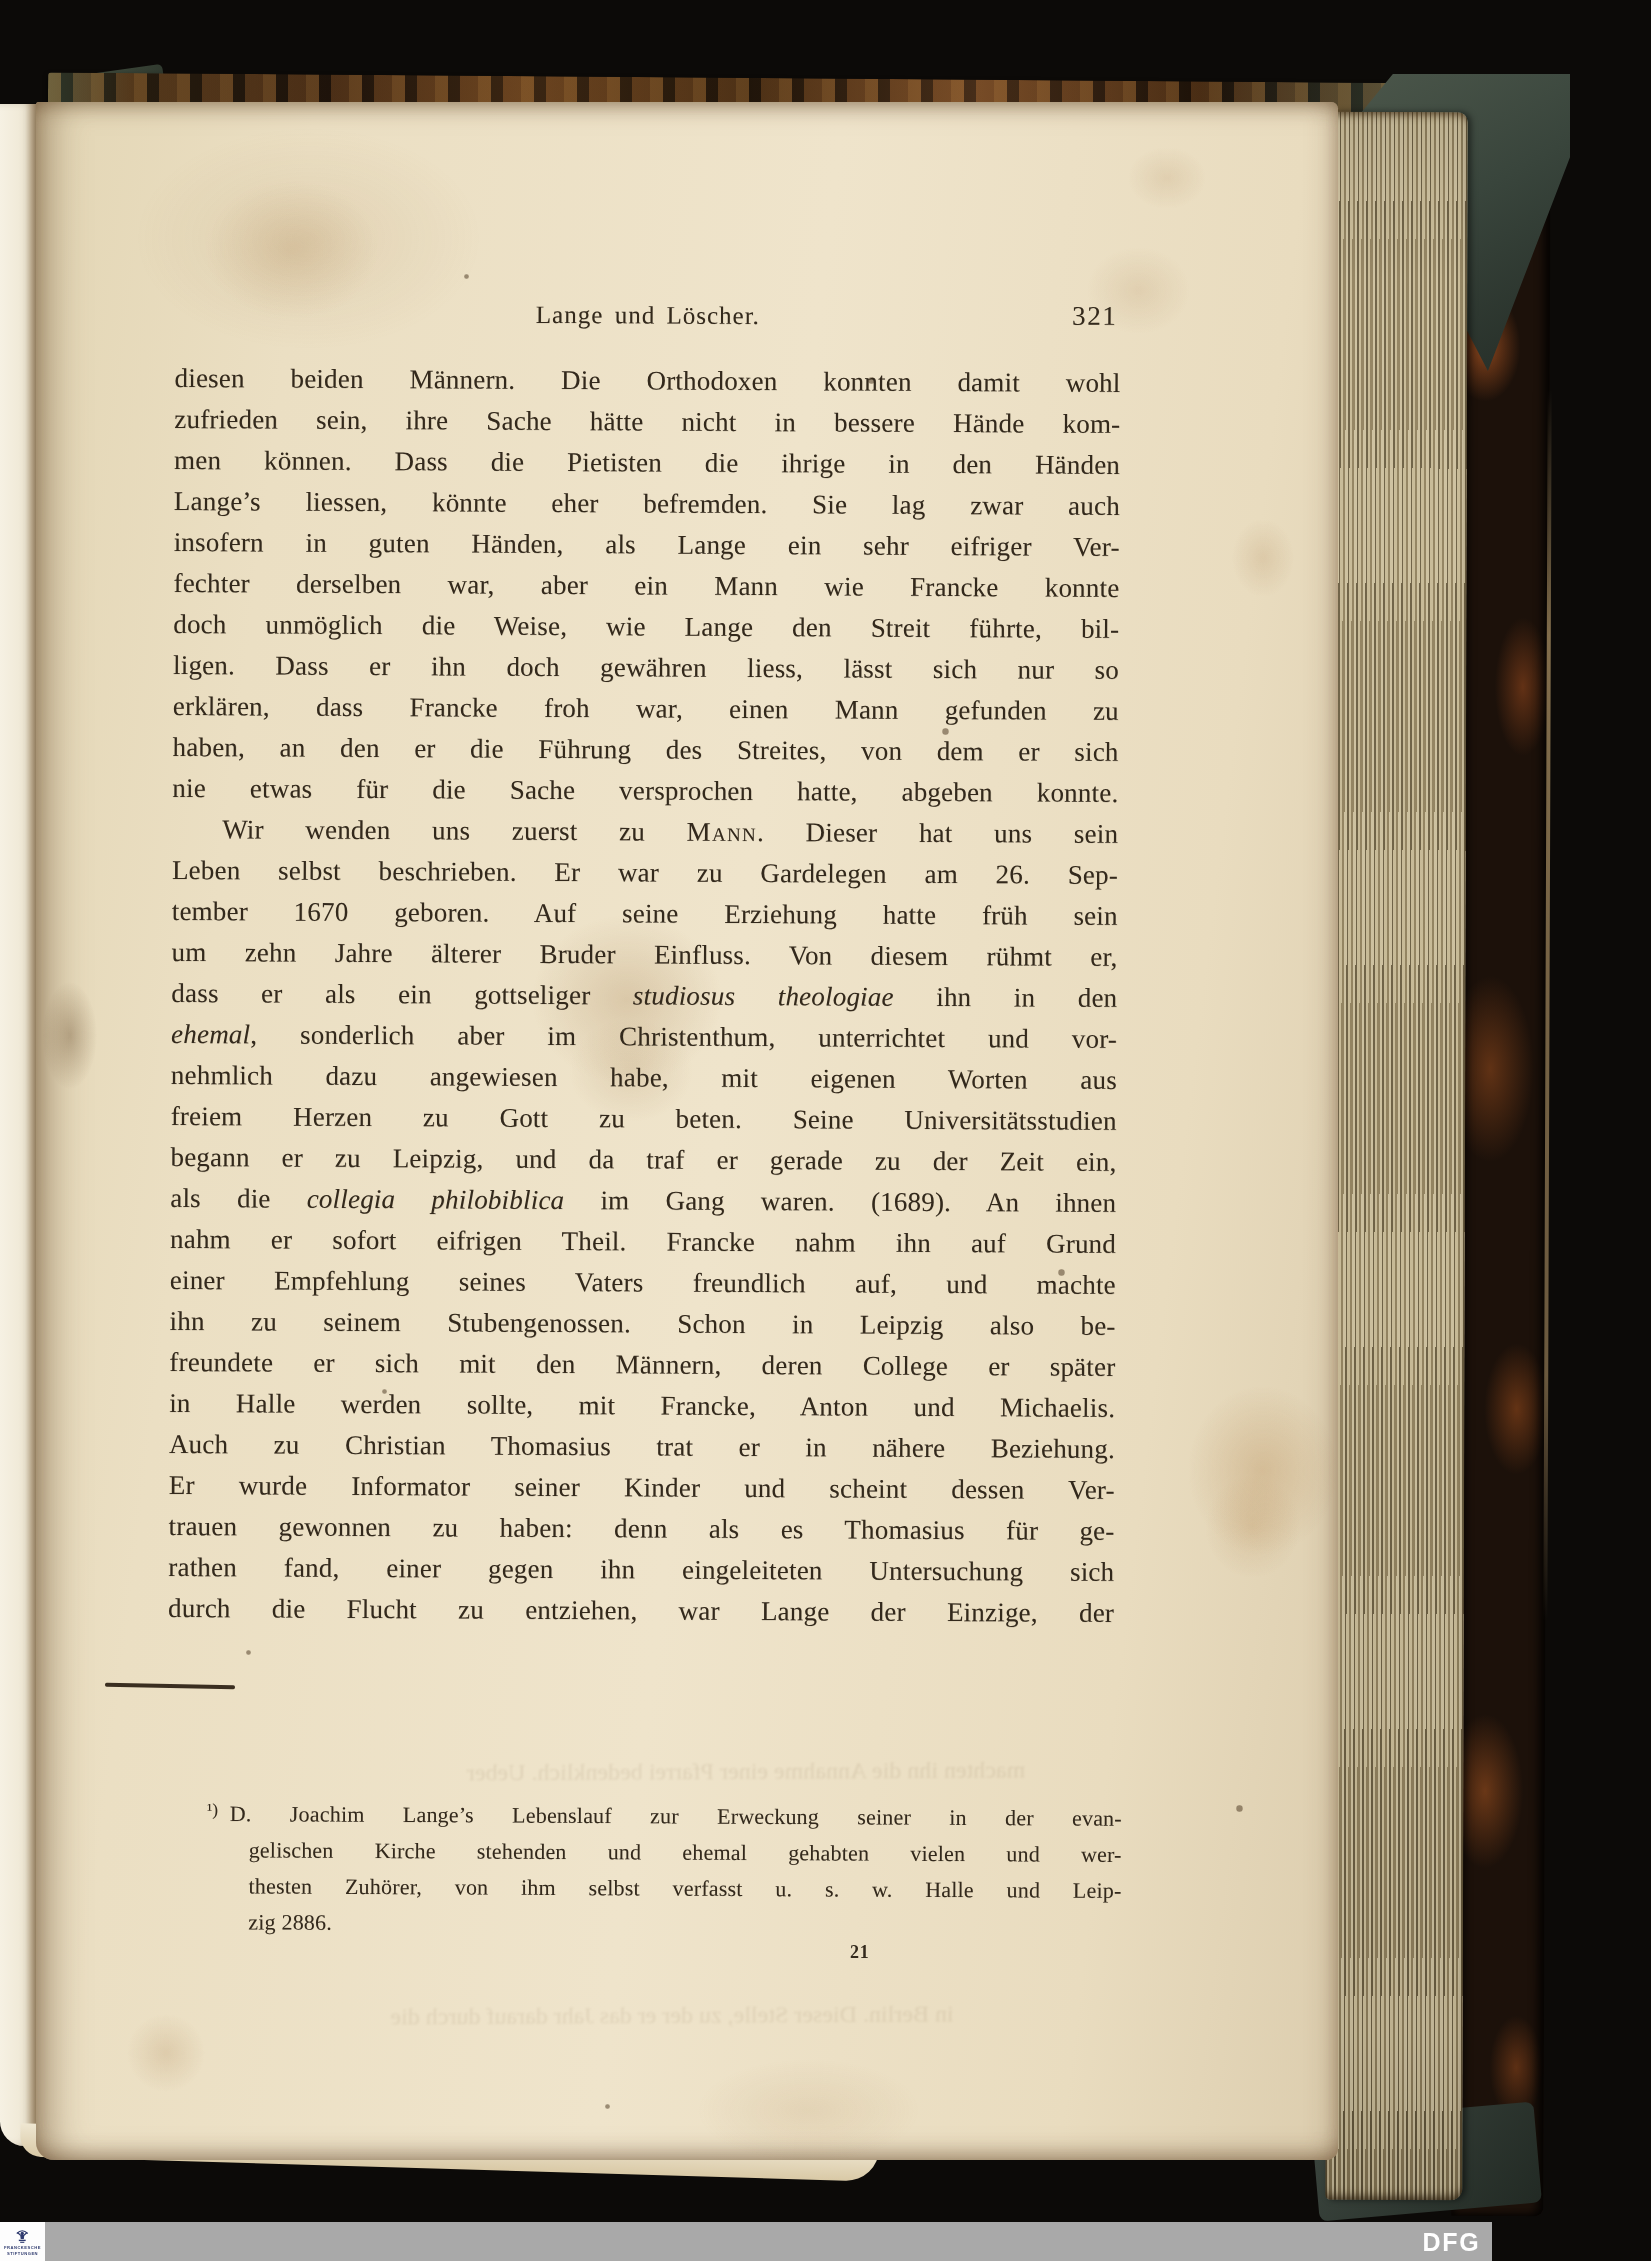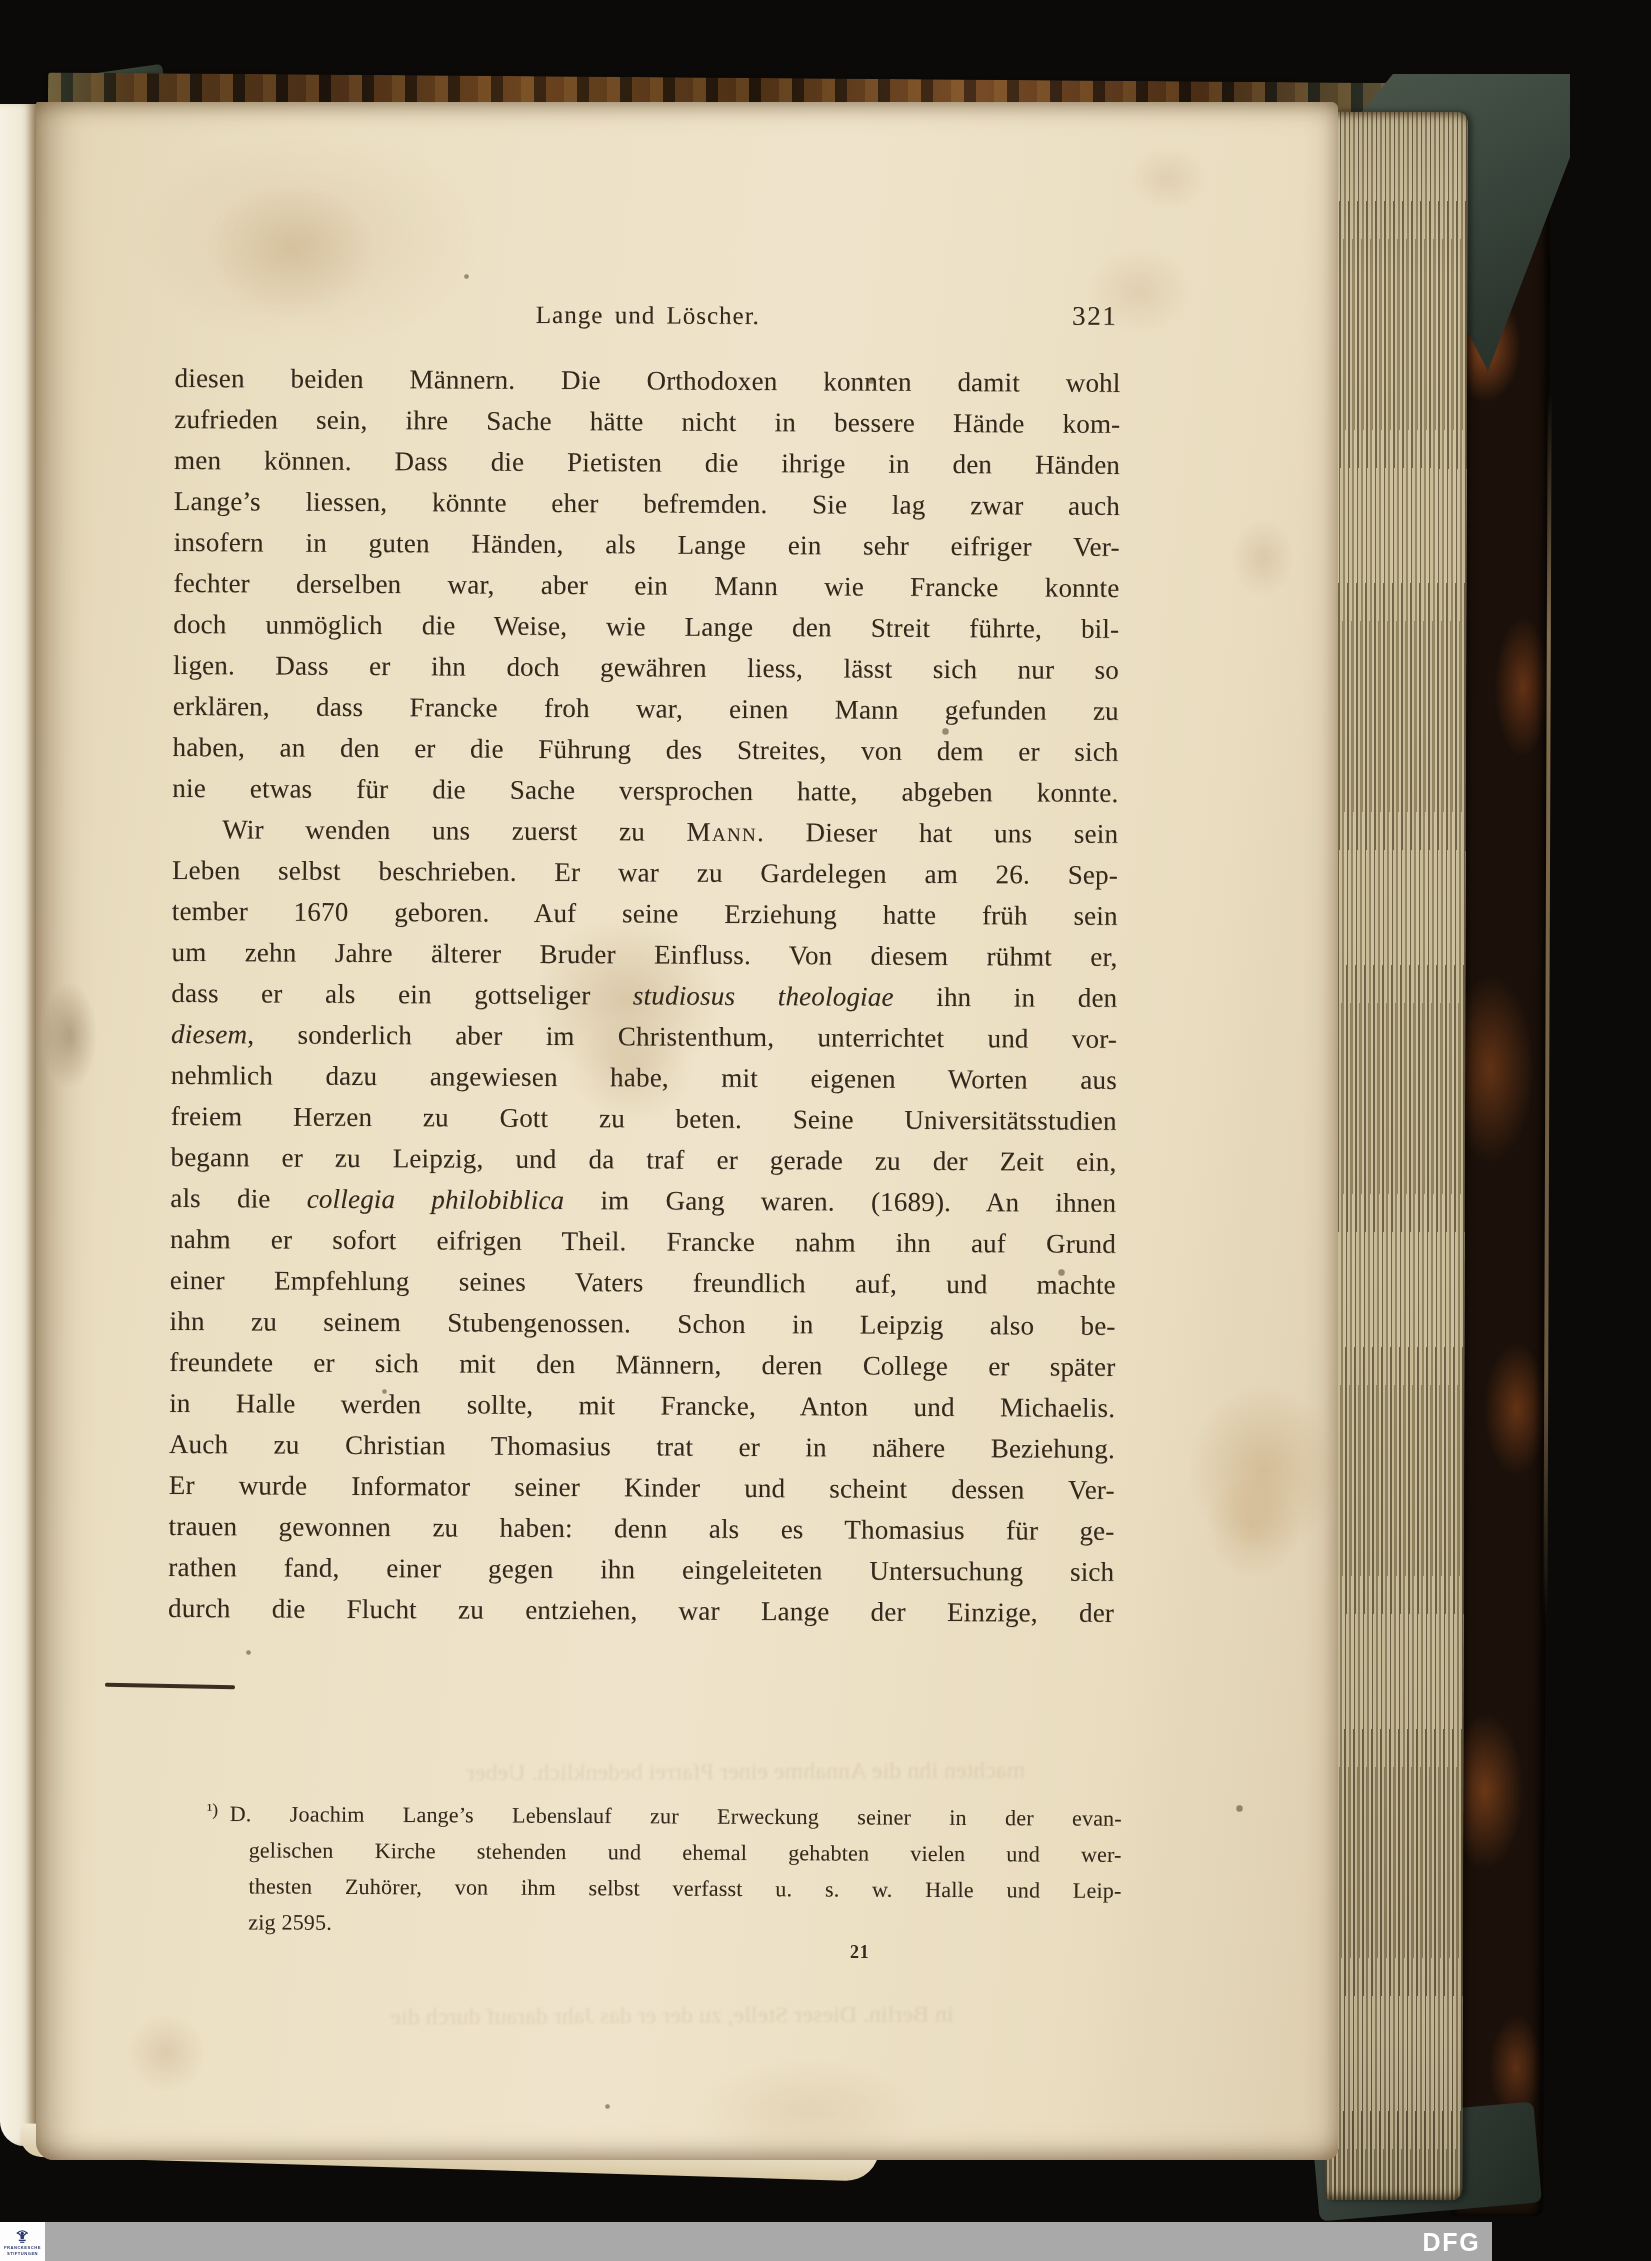--- a/index.html
+++ b/index.html
@@ -198,21 +198,21 @@
           <div class="tl"><span>doch unmöglich die Weise, wie Lange den Streit führte, bil-</span></div>
           <div class="tl"><span>ligen. Dass er ihn doch gewähren liess, lässt sich nur so</span></div>
           <div class="tl"><span>erklären, dass Francke froh war, einen Mann gefunden zu</span></div>
           <div class="tl"><span>haben, an den er die Führung des Streites, von dem er sich</span></div>
           <div class="tl"><span>nie etwas für die Sache versprochen hatte, abgeben konnte.</span></div>
           <div class="tl ind"><span>Wir wenden uns zuerst zu </span><span class="sc">Mann</span><span>. Dieser hat uns sein</span></div>
           <div class="tl"><span>Leben selbst beschrieben. Er war zu Gardelegen am 26. Sep-</span></div>
           <div class="tl"><span>tember 1670 geboren. Auf seine Erziehung hatte früh sein</span></div>
           <div class="tl"><span>um zehn Jahre älterer Bruder Einfluss. Von diesem rühmt er,</span></div>
           <div class="tl"><span>dass er als ein gottseliger </span><span class="it">studiosus theologiae</span><span> ihn in den</span></div>
-          <div class="tl"><span class="it">diesem</span><span>, sonderlich aber im Christenthum, unterrichtet und vor-</span></div>
+          <div class="tl"><span class="it">ehemal</span><span>, sonderlich aber im Christenthum, unterrichtet und vor-</span></div>
           <div class="tl"><span>nehmlich dazu angewiesen habe, mit eigenen Worten aus</span></div>
           <div class="tl"><span>freiem Herzen zu Gott zu beten. Seine Universitätsstudien</span></div>
           <div class="tl"><span>begann er zu Leipzig, und da traf er gerade zu der Zeit ein,</span></div>
           <div class="tl"><span>als die </span><span class="it">collegia philobiblica</span><span> im Gang waren. (1689). An ihnen</span></div>
           <div class="tl"><span>nahm er sofort eifrigen Theil. Francke nahm ihn auf Grund</span></div>
           <div class="tl"><span>einer Empfehlung seines Vaters freundlich auf, und machte</span></div>
           <div class="tl"><span>ihn zu seinem Stubengenossen. Schon in Leipzig also be-</span></div>
           <div class="tl"><span>freundete er sich mit den Männern, deren College er später</span></div>
           <div class="tl"><span>in Halle werden sollte, mit Francke, Anton und Michaelis.</span></div>
           <div class="tl"><span>Auch zu Christian Thomasius trat er in nähere Beziehung.</span></div>
@@ -222,21 +222,21 @@
           <div class="tl"><span>durch die Flucht zu entziehen, war Lange der Einzige, der</span></div>
         </div>
     </div>
 
     <div class="rule"></div>
 
     <div class="footnote" id="footnote-lines">
         <div class="tl fn-first"><span class="fn-marker">¹)</span><span>D. Joachim Lange’s Lebenslauf zur Erweckung seiner in der evan-</span></div>
         <div class="tl fn-rest"><span>gelischen Kirche stehenden und ehemal gehabten vielen und wer-</span></div>
         <div class="tl fn-rest"><span>thesten Zuhörer, von ihm selbst verfasst u. s. w. Halle und Leip-</span></div>
-        <div class="tl fn-rest last"><span>zig 2595.</span></div>
+        <div class="tl fn-rest last"><span>zig 2886.</span></div>
       </div>
 
     <div class="sig">21</div>
   </div>
 
   <div class="bottom-bar">
     <div class="lib-box">
       <svg width="16.5" height="16.5" viewBox="0 0 24 24">
         <path d="M4 8 Q12 0 20 8" fill="none" stroke="#2e3a6e" stroke-width="1.6"></path>
         <circle cx="12" cy="8" r="2.4" fill="#2e3a6e"></circle>

